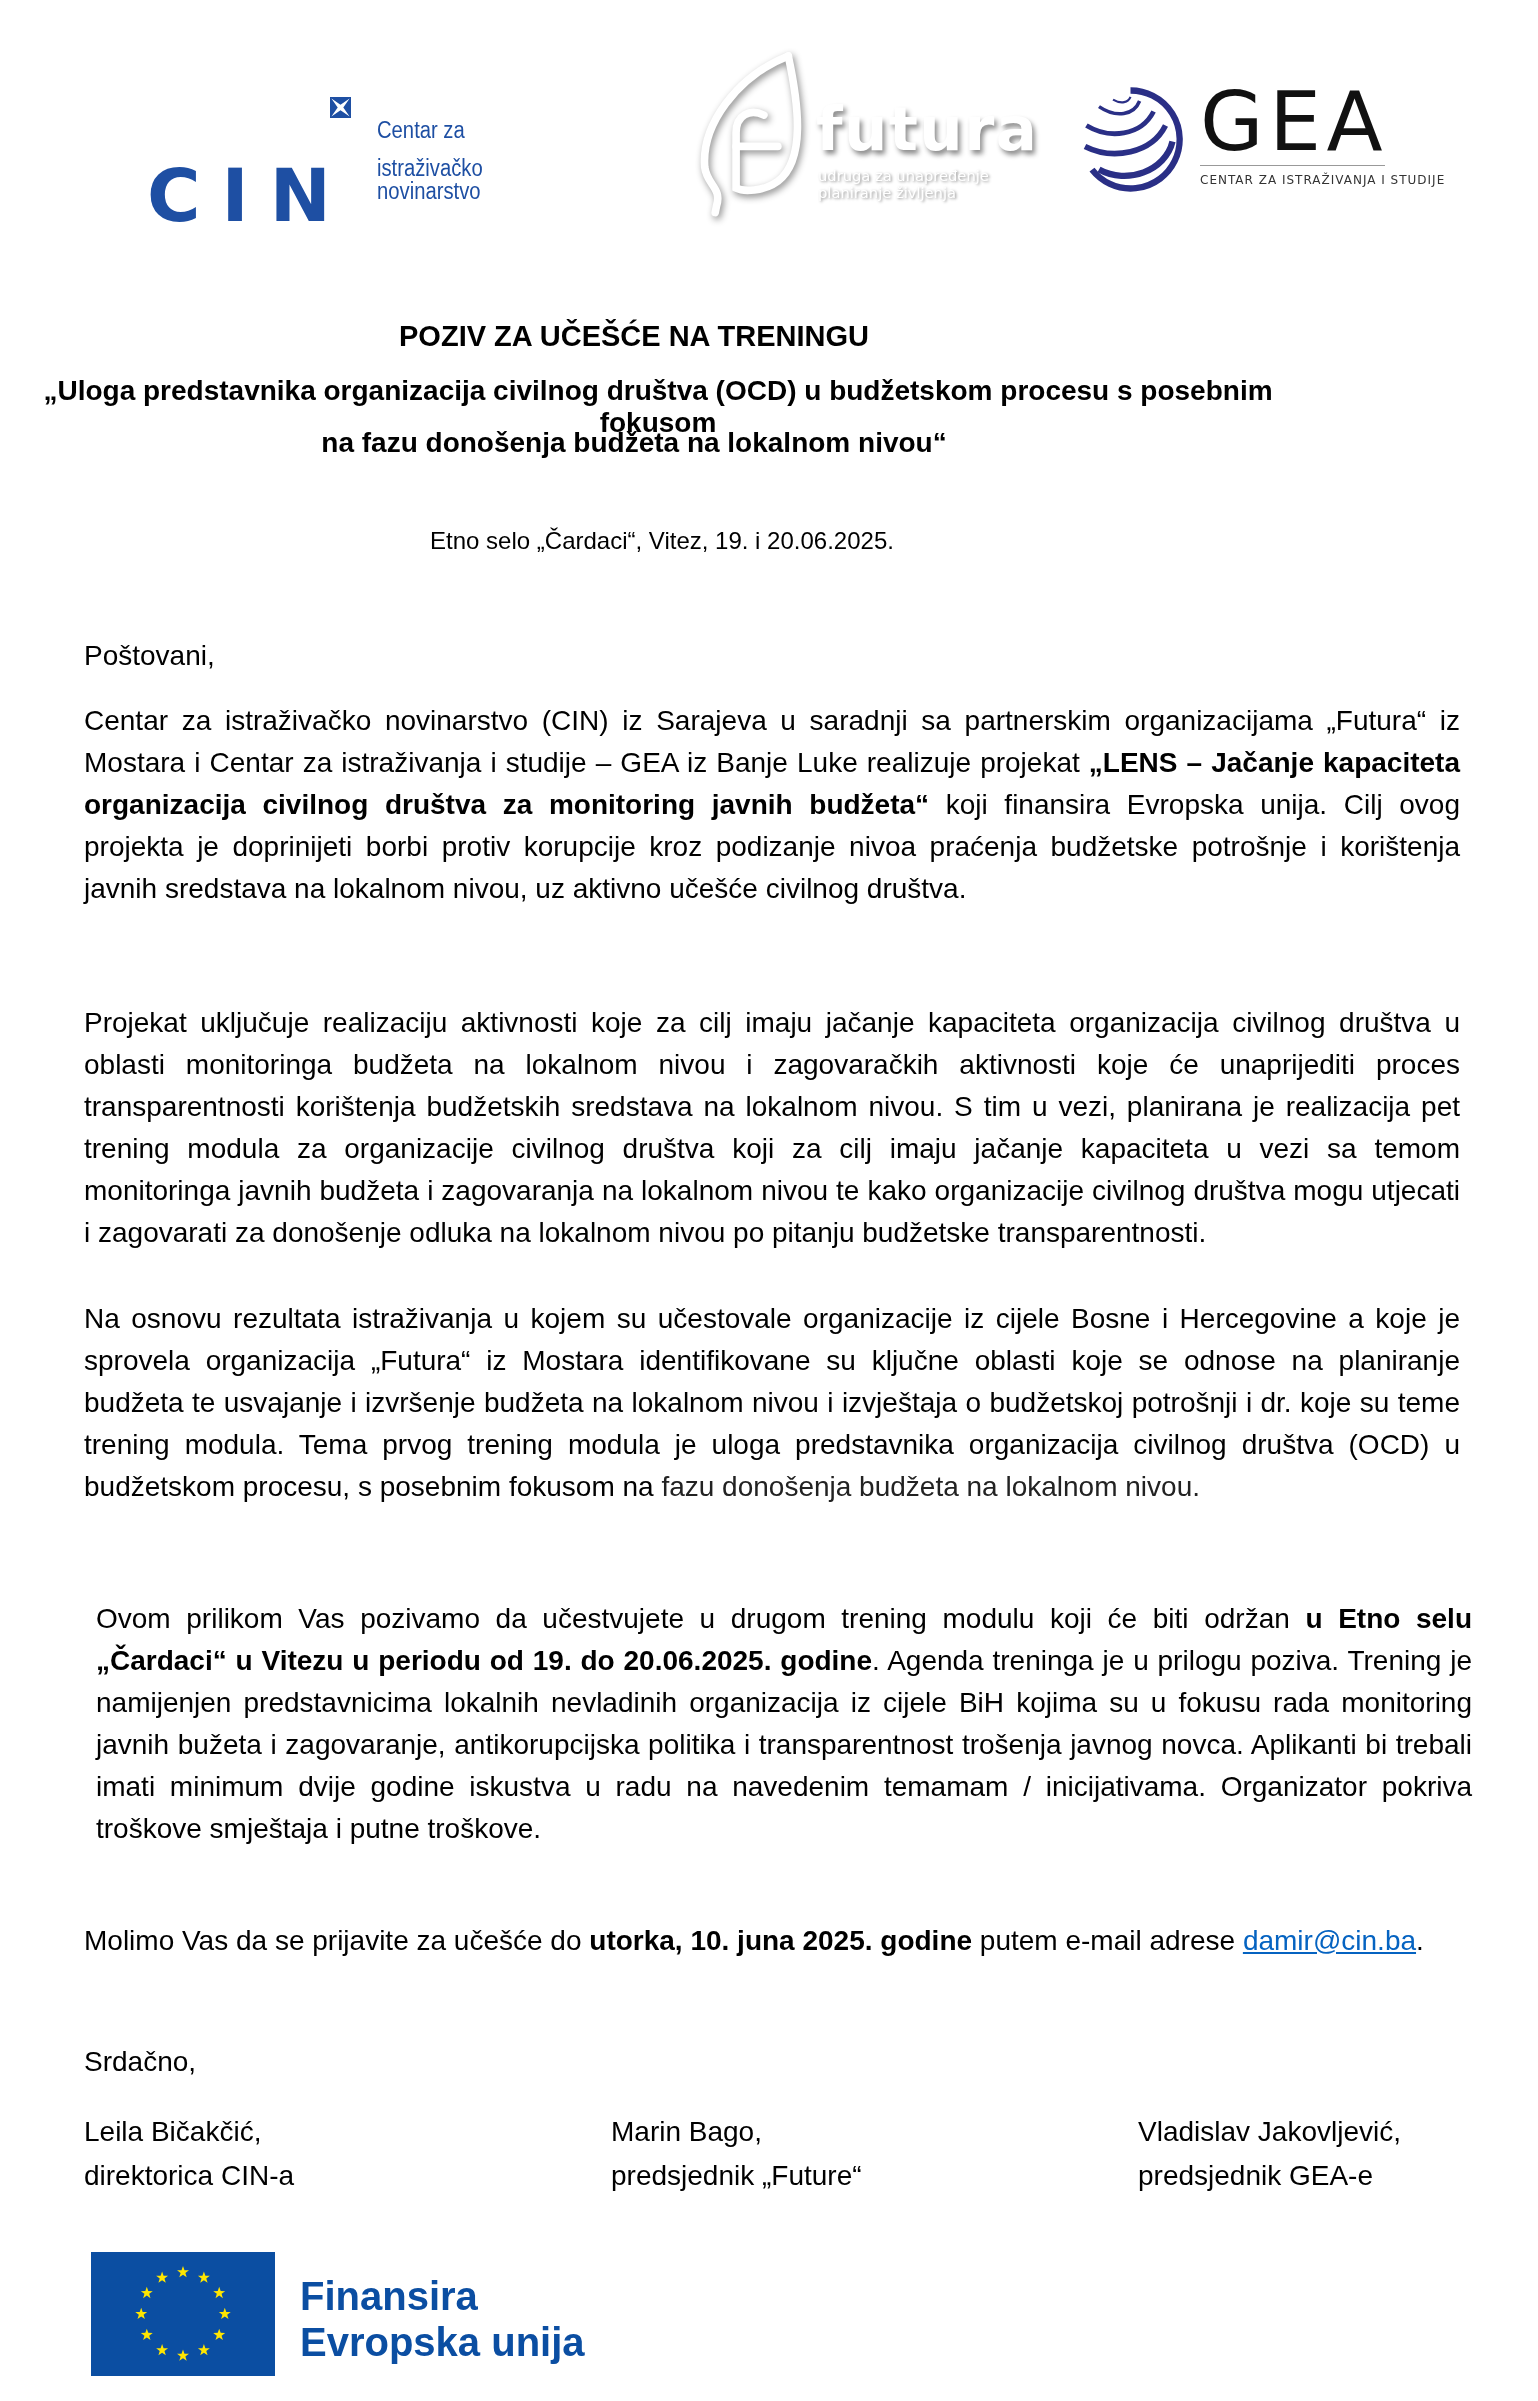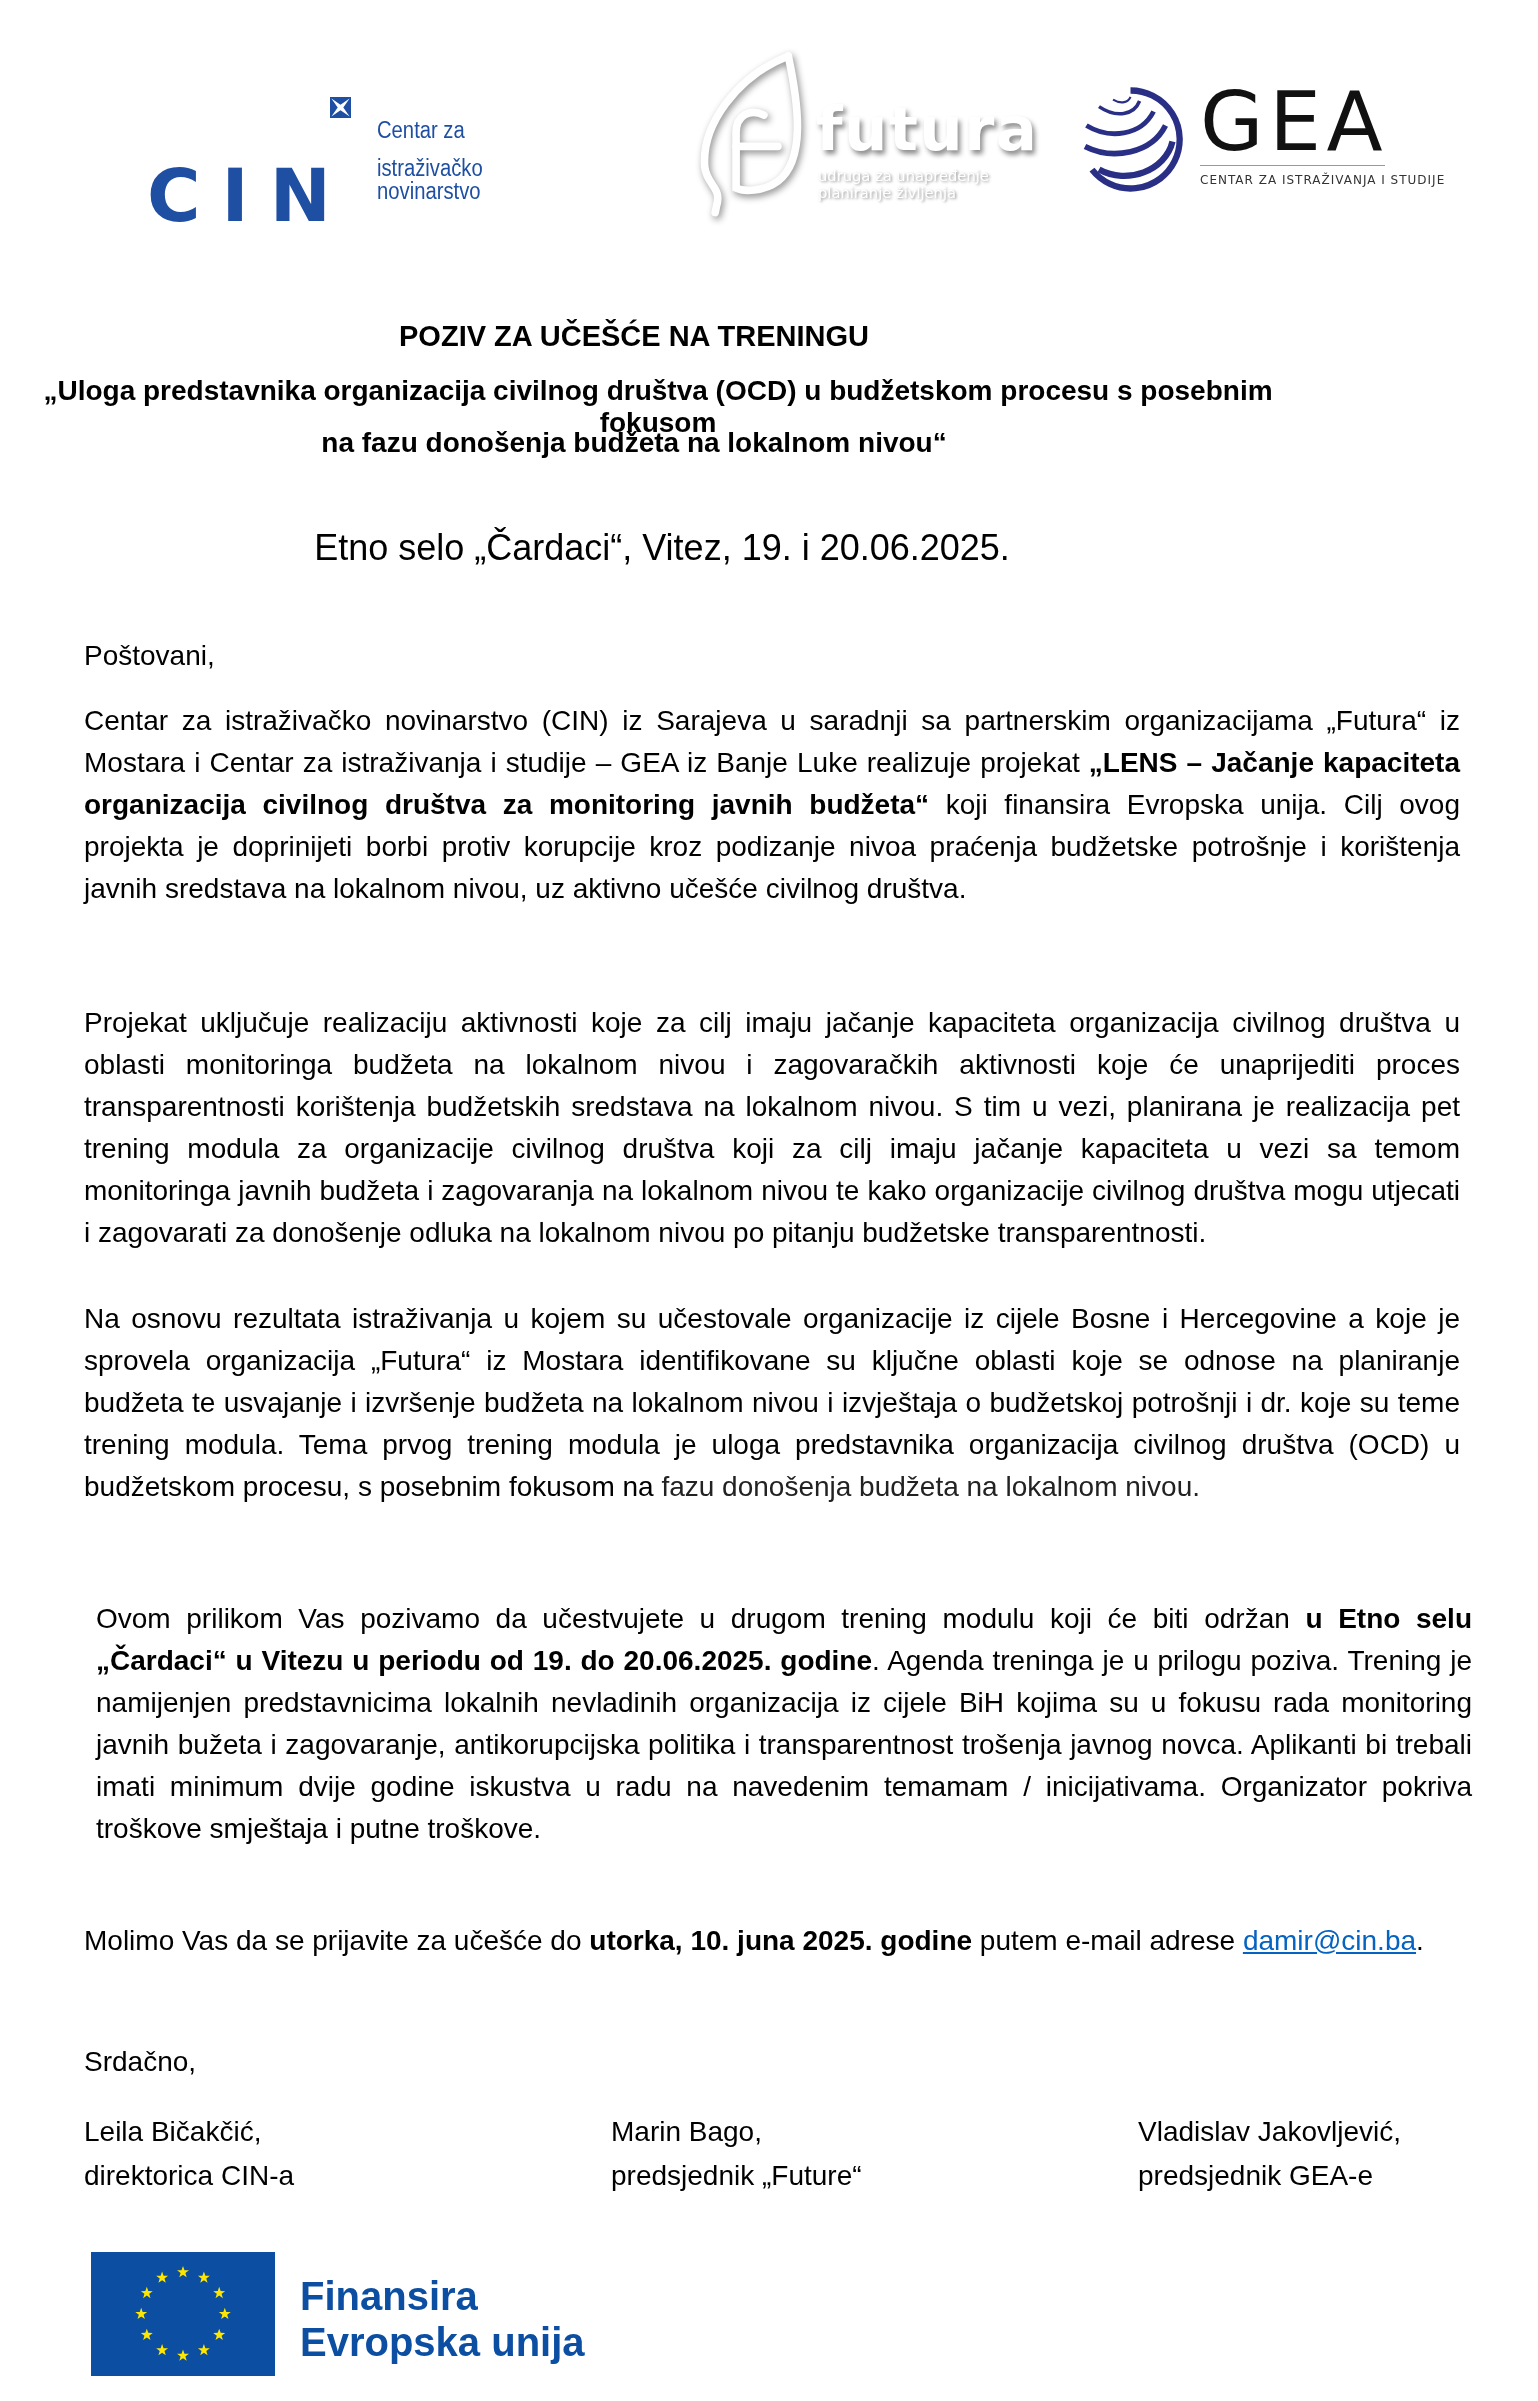--- a/index.html
+++ b/index.html
@@ -32,21 +32,21 @@
   .gea-rule { position: absolute; left: 122px; top: 78px; width: 185px; height: 1.4px; background: #999; }
   .gea-sub { position: absolute; left: 122px; top: 87px; font-size: 12px; letter-spacing: 1px;
              color: #333; line-height: 1; font-family: "DejaVu Sans", sans-serif; }
 
   
   .center { position: absolute; left: 8px; width: 1252px; text-align: center; font-family: "Liberation Sans", sans-serif; }
   .title { top: 320px; font-size: 29px; font-weight: bold; }
   .subtitle { font-size: 28px; font-weight: bold; }
   .subtitle.s1 { top: 375px; padding-left: 24px; }
   .subtitle.s2 { top: 427px; }
-  .venue { top: 527px; font-size: 36px; padding-left: 28px; }
+  .venue { top: 527px; font-size: 24px; padding-left: 28px; }
 
   
   .body { position: absolute; left: 84px; width: 1376px; font-size: 28px; line-height: 42px;
           font-family: "Liberation Sans", sans-serif; }
   .para { text-align: justify; margin: 0; }
   .greeting { top: 635px; }
   .p1 { top: 700px; }
   .p2 { top: 1002px; }
   .p3 { top: 1298px; }
   .p4 { top: 1598px; margin-left: 12px; }

